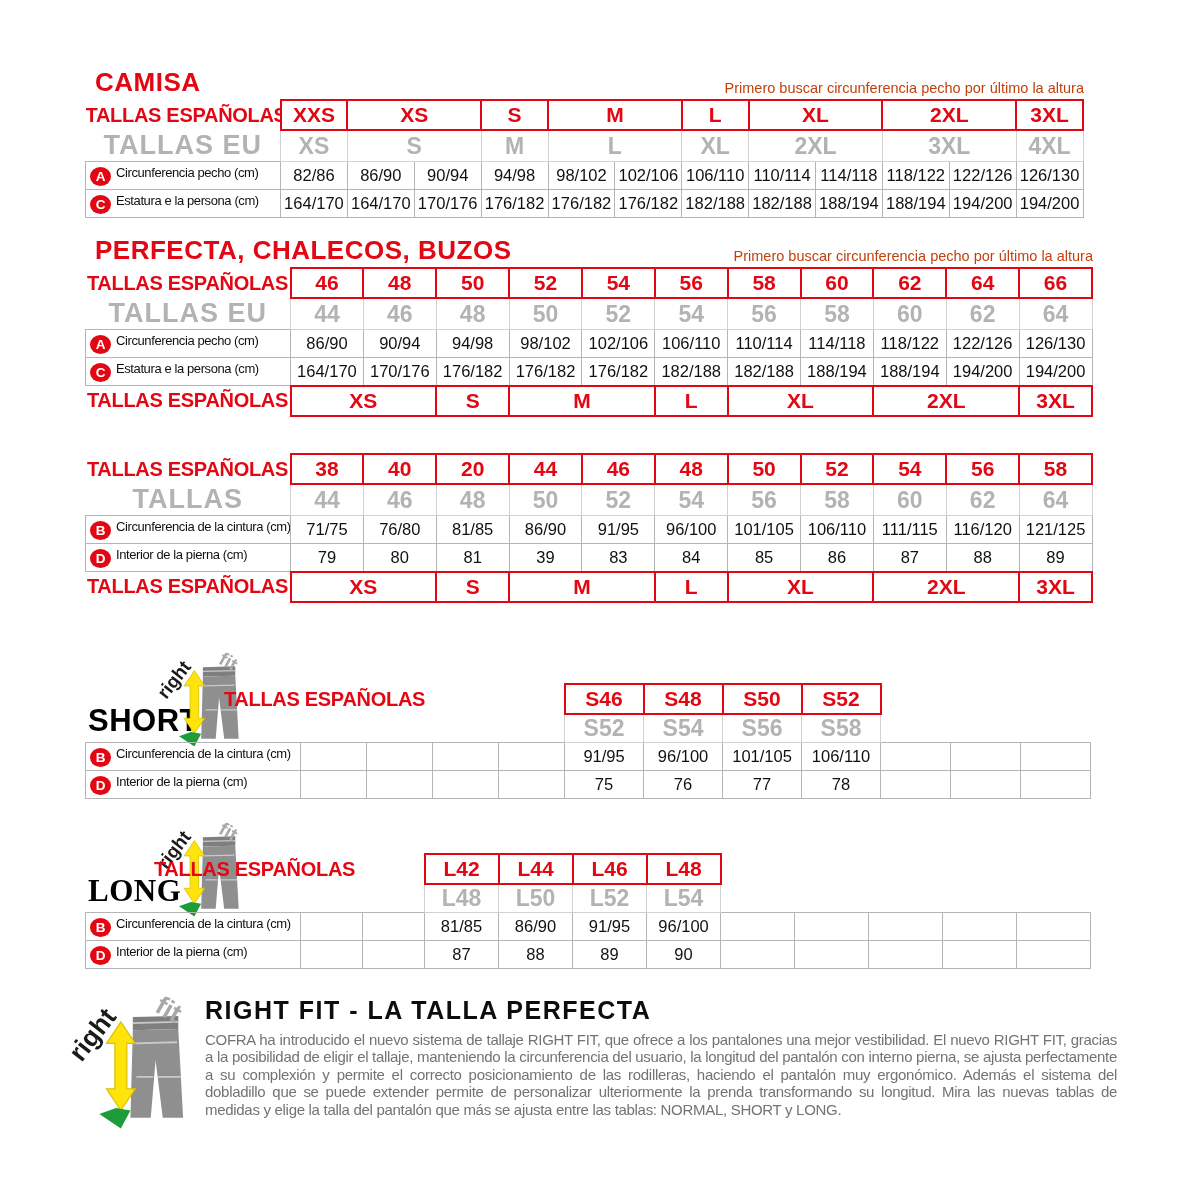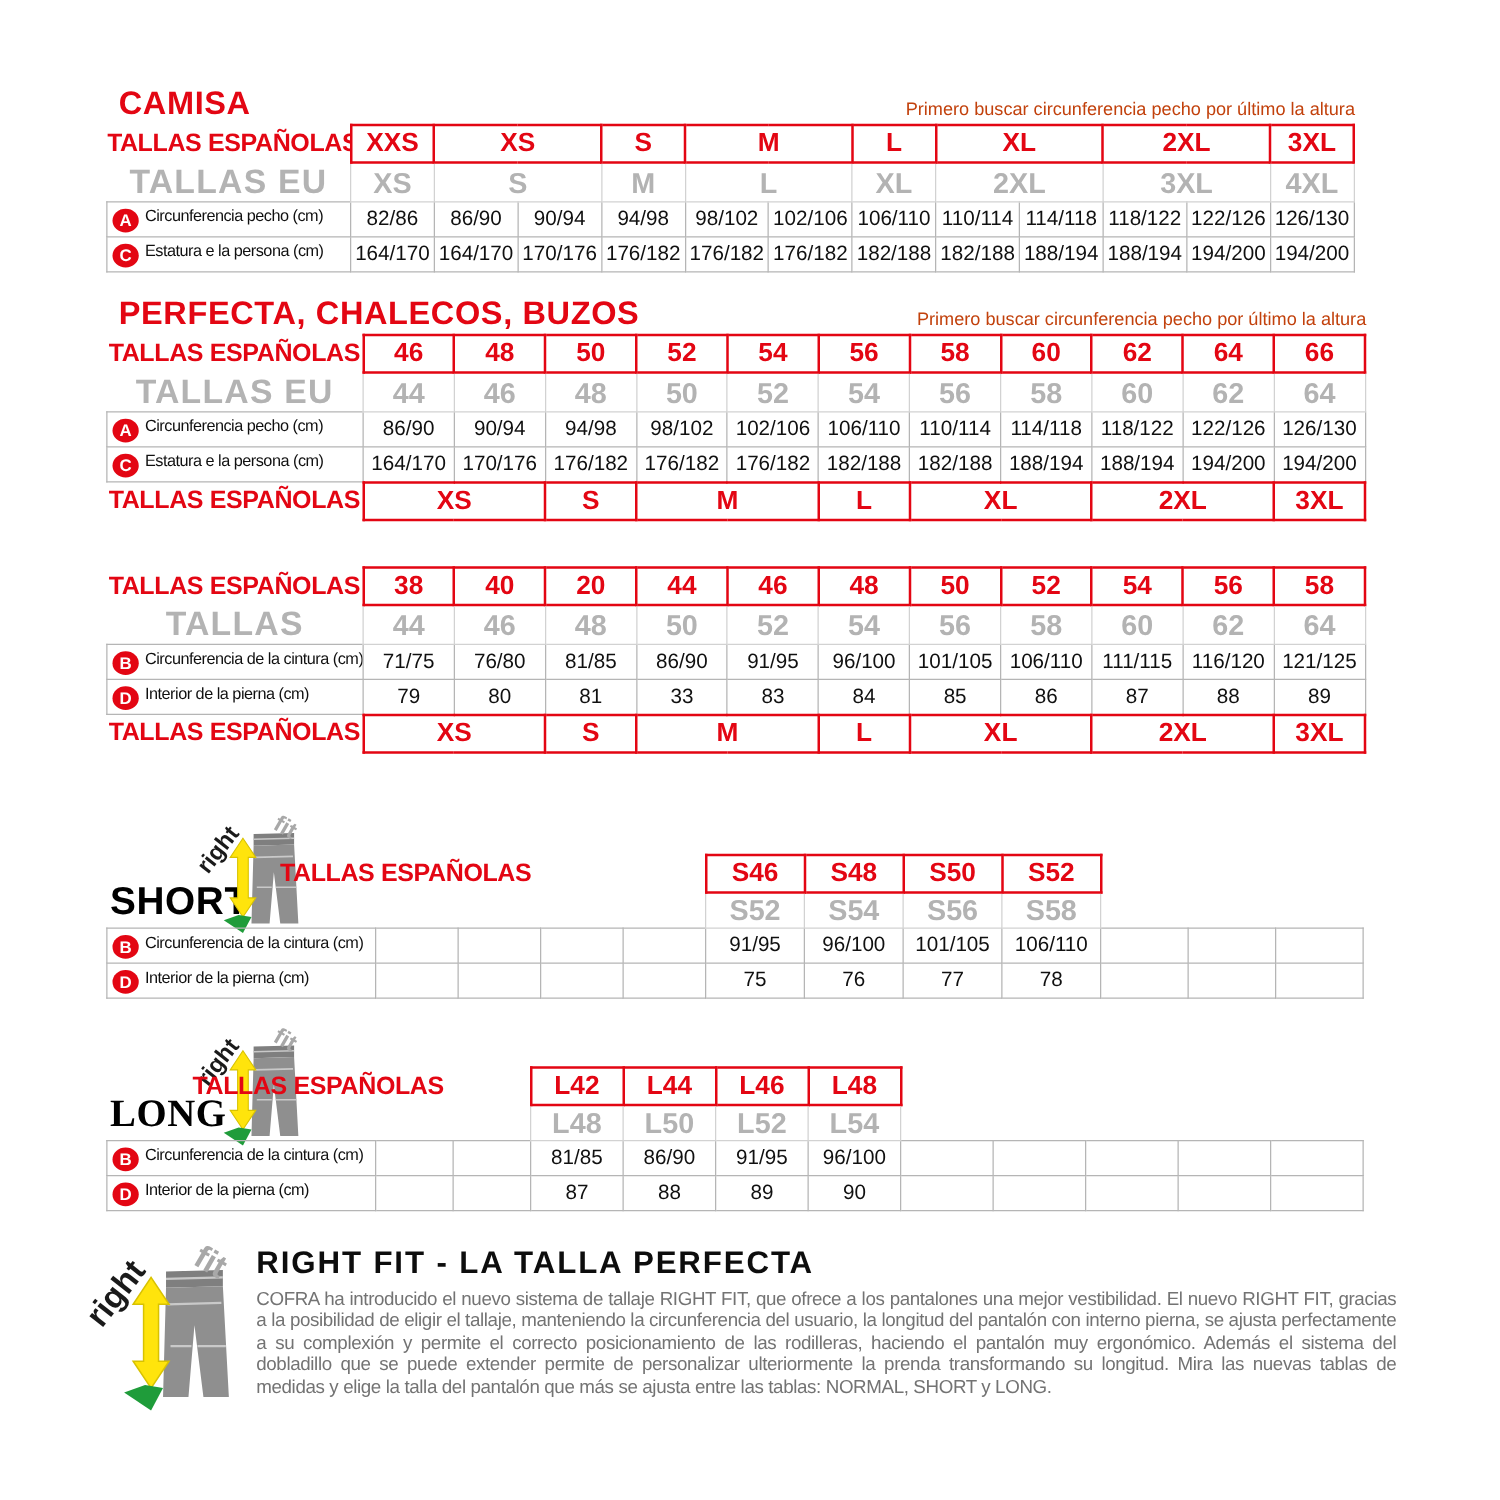--- a/index.html
+++ b/index.html
@@ -241,21 +241,21 @@
             <td class="val">106/110</td>
             <td class="val">111/115</td>
             <td class="val">116/120</td>
             <td class="val">121/125</td>
           </tr>
       <tr class="data-row">
         <td class="row-lbl"><span class="badge">D</span><span>Interior de la pierna (cm)</span></td>
       <td class="val">79</td>
             <td class="val">80</td>
             <td class="val">81</td>
-            <td class="val">33</td>
+            <td class="val">39</td>
             <td class="val">83</td>
             <td class="val">84</td>
             <td class="val">85</td>
             <td class="val">86</td>
             <td class="val">87</td>
             <td class="val">88</td>
             <td class="val">89</td>
           </tr>
       <tr class="red-row">
         <td class="red-lbl">TALLAS ESPAÑOLAS</td>

